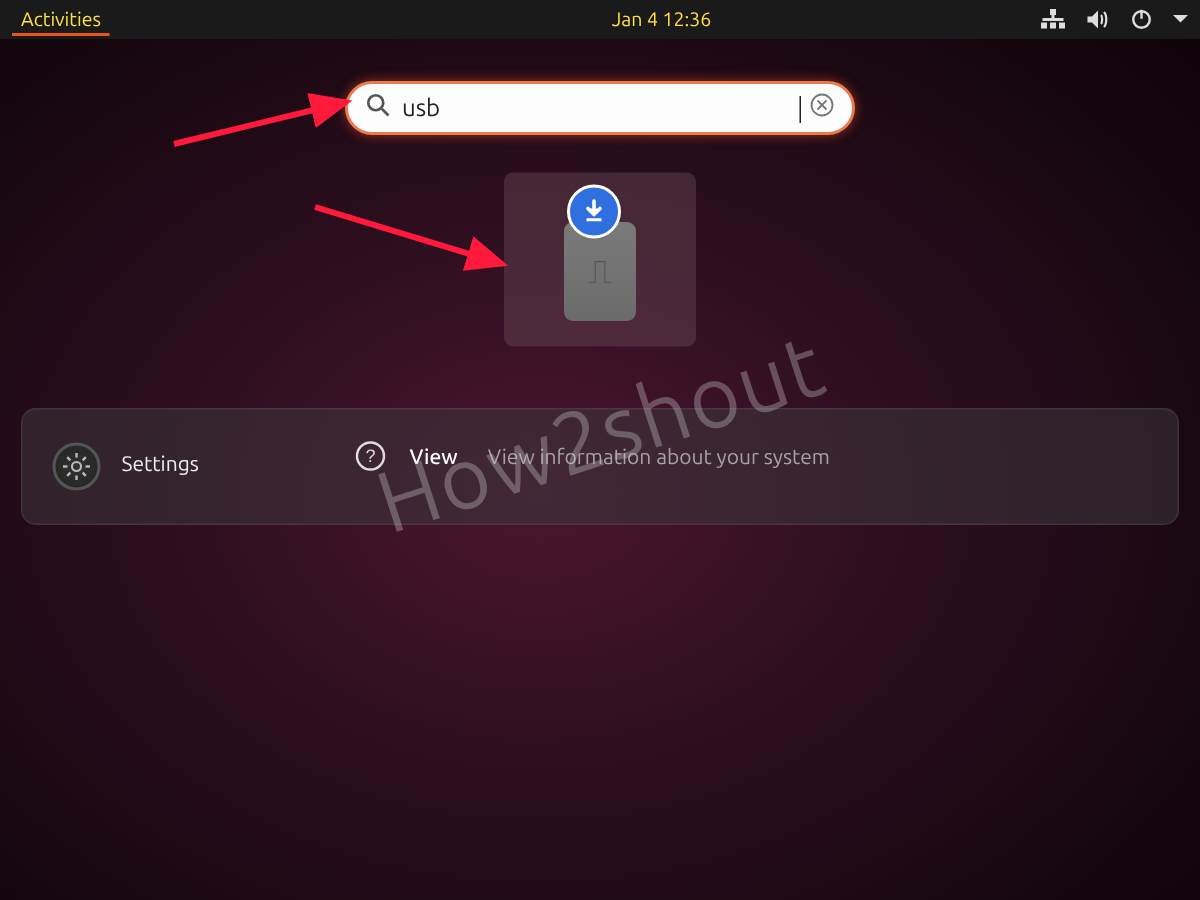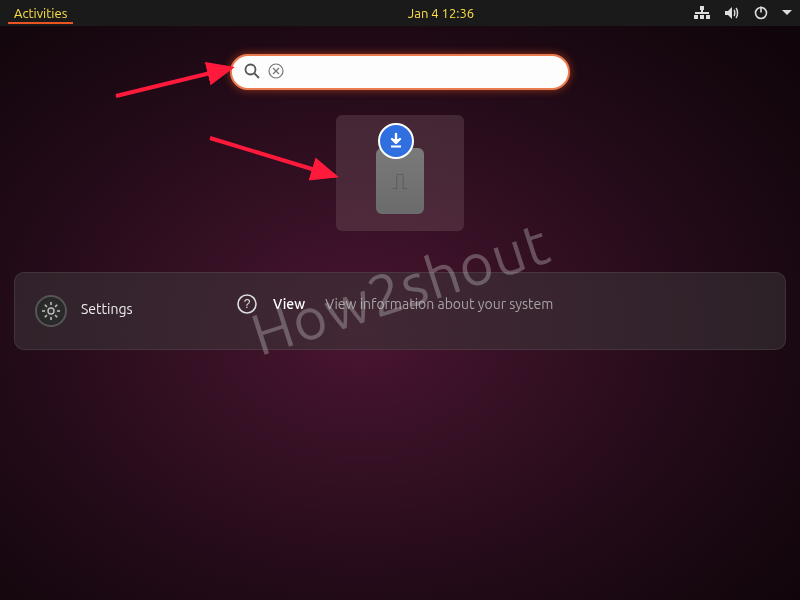--- a/index.html
+++ b/index.html
@@ -237,20 +237,21 @@
 </div>
 
 <div class="search-wrap">
   <div class="search">
     <span class="mag">
       <svg width="16" height="16" viewBox="0 0 16 16">
           <circle cx="6.5" cy="6.5" r="5" stroke="#555" stroke-width="1.8" fill="none"></circle>
           <line x1="10.5" y1="10.5" x2="15" y2="15" stroke="#555" stroke-width="1.8"></line>
         </svg>
     </span>
+    <div class="input">usb</div>
     <span class="clear">
       <svg width="16" height="16" viewBox="0 0 16 16">
           <circle cx="8" cy="8" r="7" stroke="#777" stroke-width="1.2" fill="none"></circle>
           <line x1="5" y1="5" x2="11" y2="11" stroke="#777" stroke-width="1.2"></line>
           <line x1="11" y1="5" x2="5" y2="11" stroke="#777" stroke-width="1.2"></line>
         </svg>
     </span>
   </div>
 </div>
 

